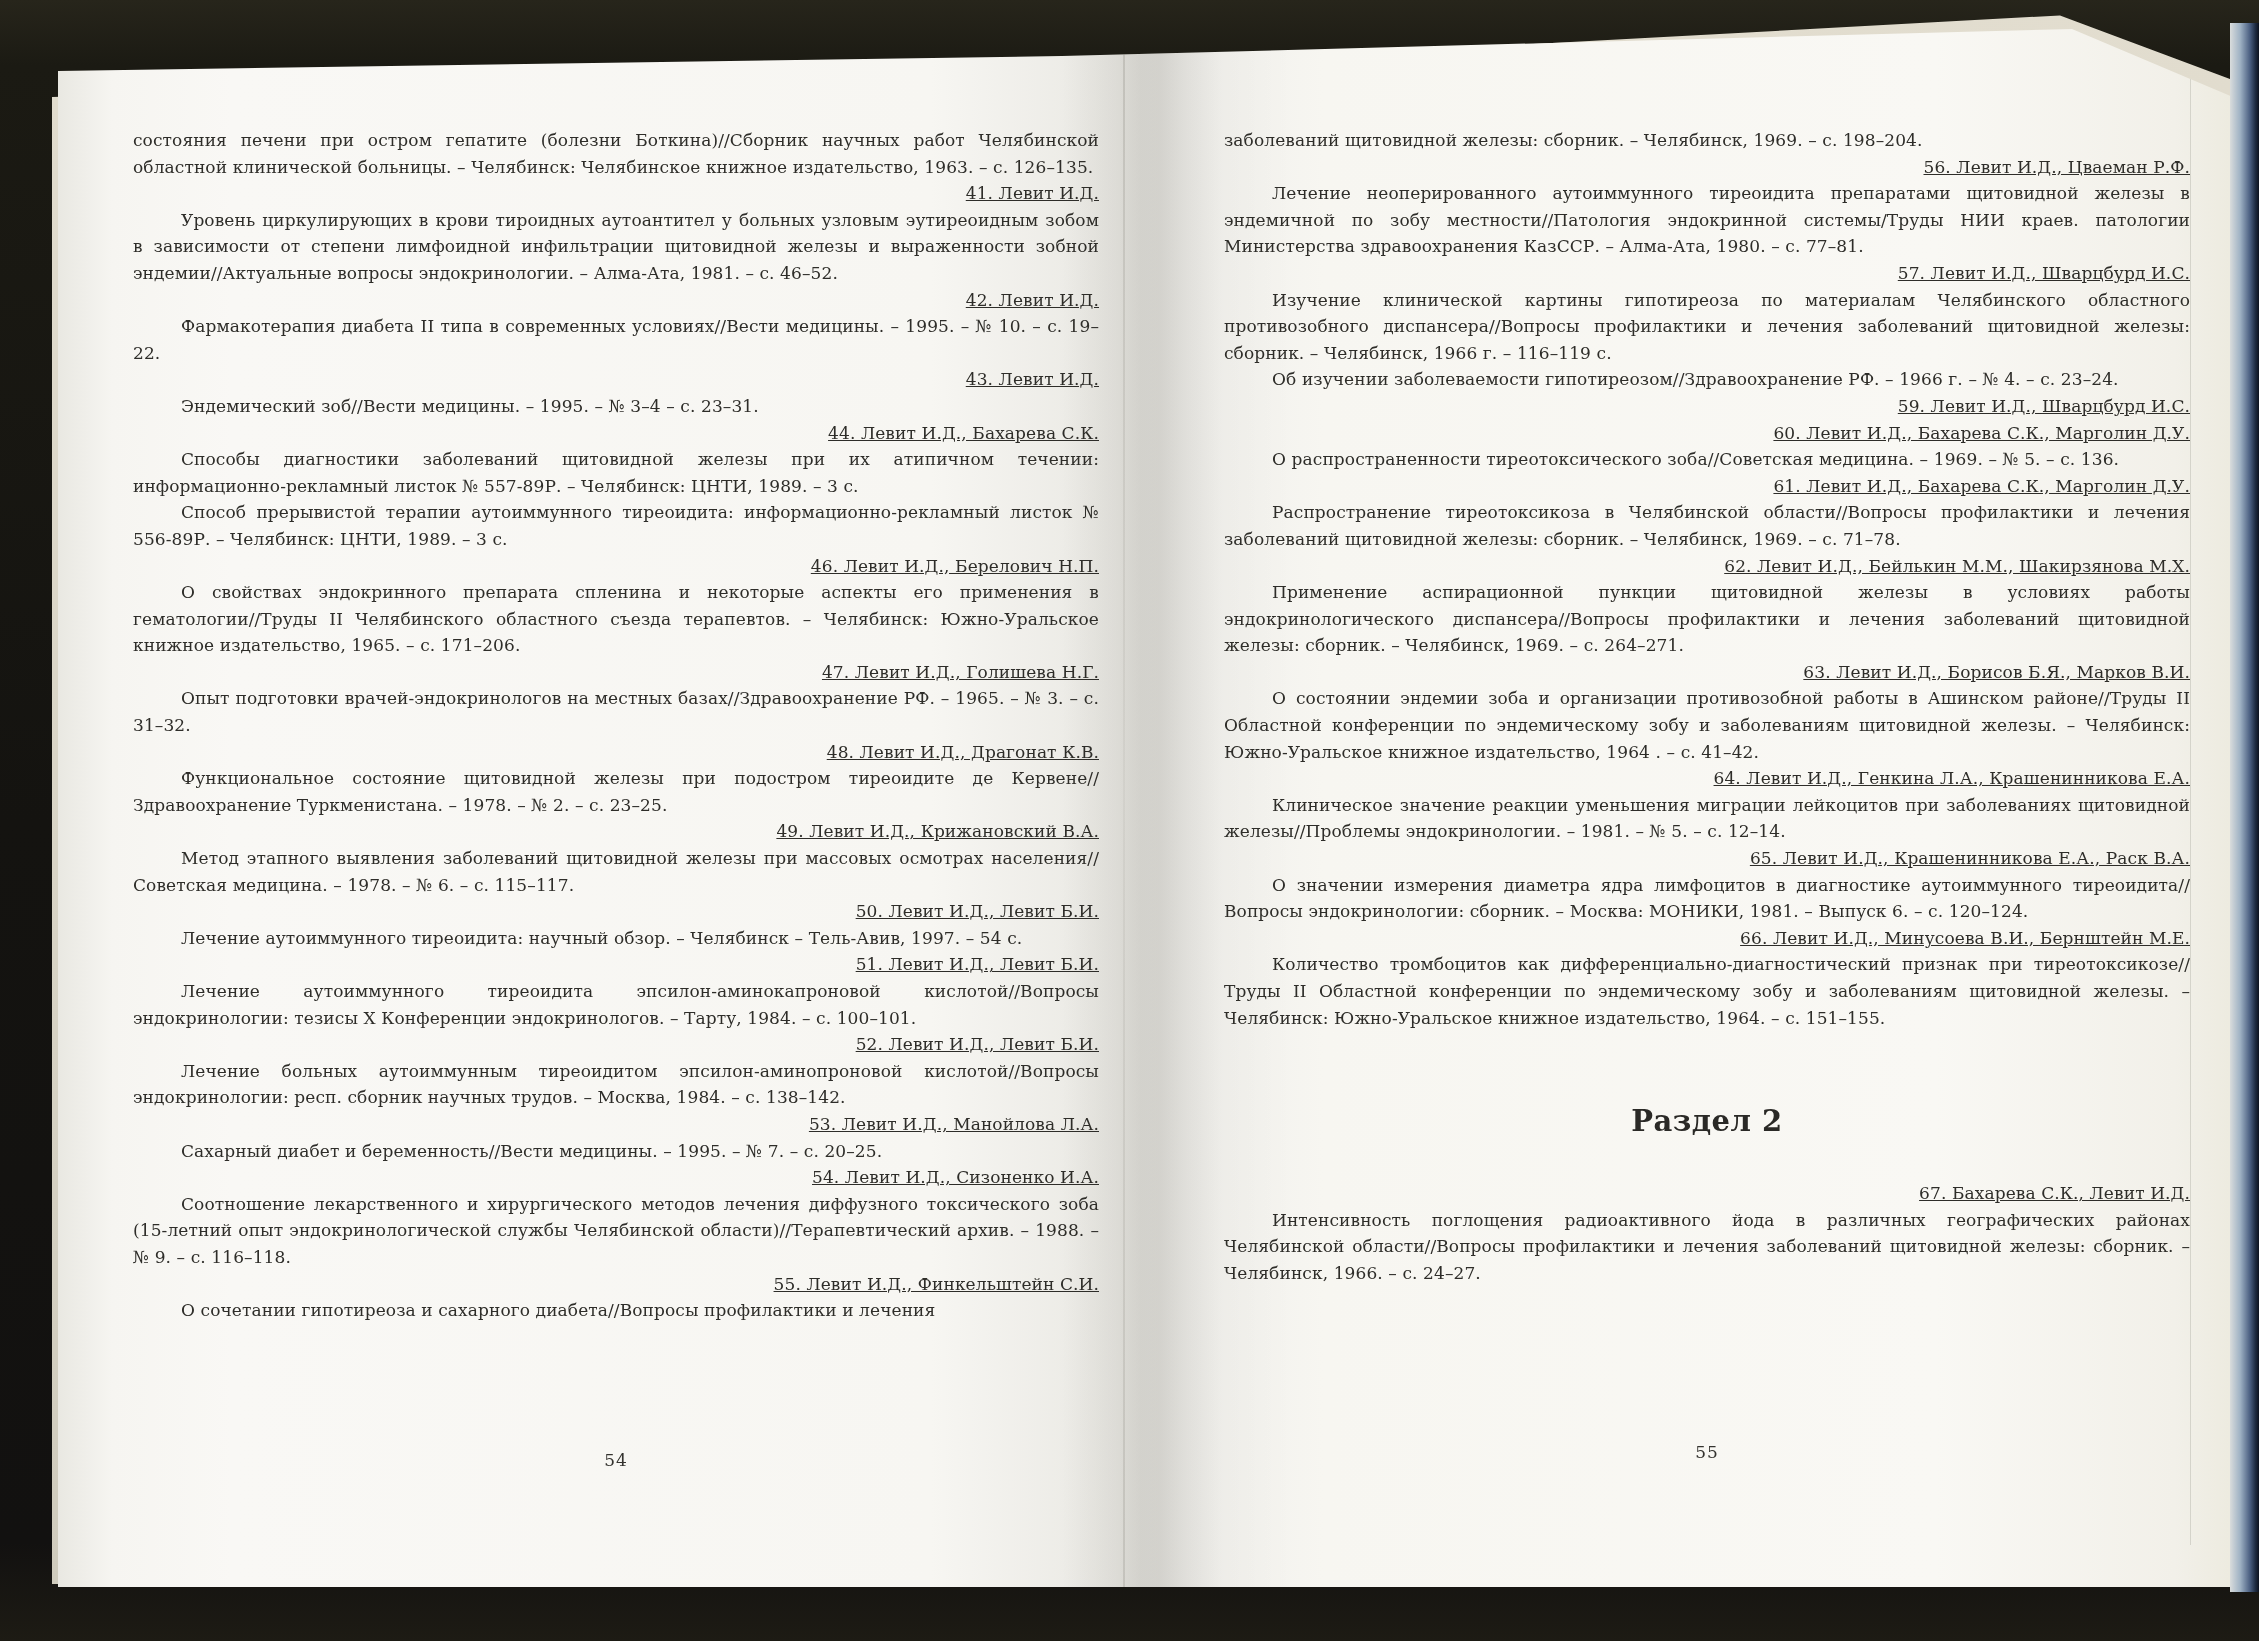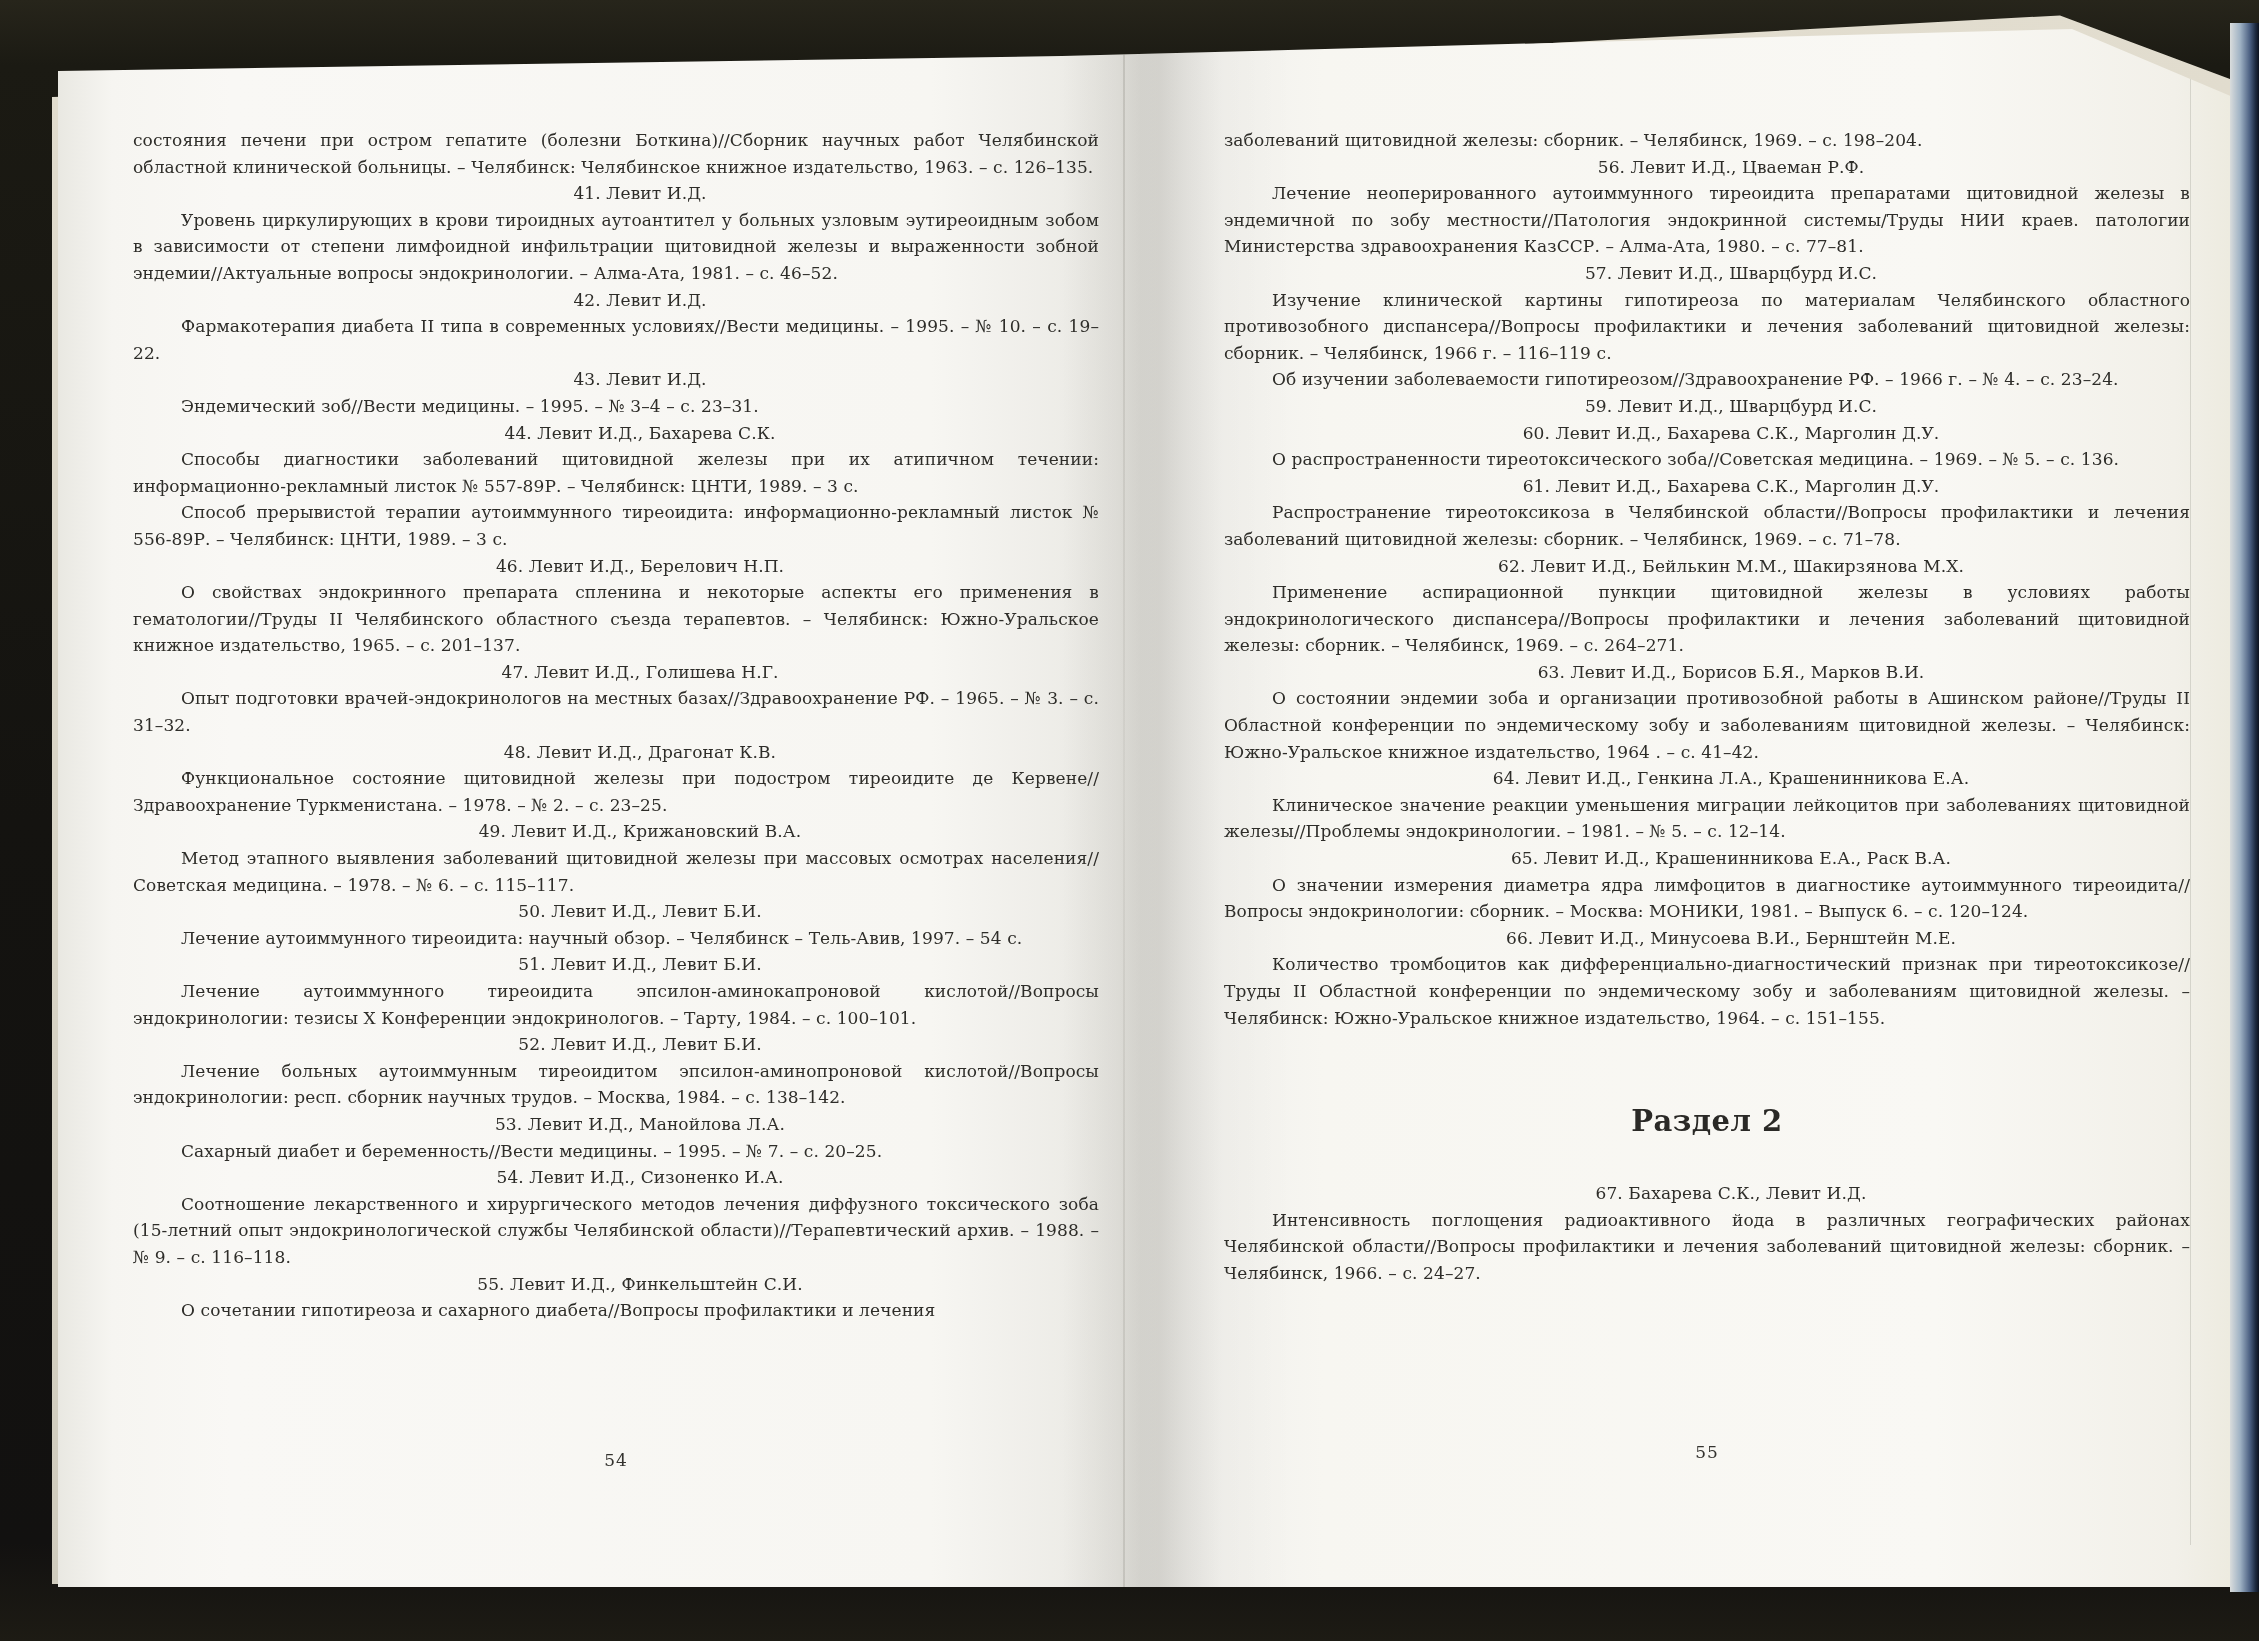--- a/index.html
+++ b/index.html
@@ -64,21 +64,21 @@
   .text-col.right{left:1166px;}
 
   .text-col p{
     margin:0;
     font-size:17px;line-height:26.6px;
     color:#2e2d29;
     text-align:justify;
     text-indent:48px;
     letter-spacing:0.1px;
   }
-  .text-col p.head{text-align:center;}
+  .text-col p.head{text-align:right;text-decoration:underline;}
   .text-col p.noindent{text-indent:0;}
   .heading{
     font-size:29px;font-weight:bold;color:#2a2926;
     text-align:center;margin:73px 0 42px 0;letter-spacing:0.5px;
   }
   .page-num{
     position:absolute;width:966px;text-align:center;
     font-size:17px;color:#34332f;letter-spacing:1px;
   }
   .page-num.left{left:75px;top:1450px;}
@@ -101,21 +101,21 @@
         <p class="head">41. Левит И.Д.</p>
         <p class="body">Уровень циркулирующих в крови тироидных аутоантител у больных узловым эутиреоидным зобом в зависимости от степени лимфоидной инфильтрации щитовидной железы и выраженности зобной эндемии//Актуальные вопросы эндокринологии. – Алма-Ата, 1981. – с. 46–52.</p>
         <p class="head">42. Левит И.Д.</p>
         <p class="body">Фармакотерапия диабета II типа в современных условиях//Вести медицины. – 1995. – № 10. – с. 19–22.</p>
         <p class="head">43. Левит И.Д.</p>
         <p class="body">Эндемический зоб//Вести медицины. – 1995. – № 3–4 – с. 23–31.</p>
         <p class="head">44. Левит И.Д., Бахарева С.К.</p>
         <p class="body">Способы диагностики заболеваний щитовидной железы при их атипичном течении: информационно-рекламный листок № 557-89Р. – Челябинск: ЦНТИ, 1989. – 3 с.</p>
         <p class="body">Способ прерывистой терапии аутоиммунного тиреоидита: информационно-рекламный листок № 556-89Р. – Челябинск: ЦНТИ, 1989. – 3 с.</p>
         <p class="head">46. Левит И.Д., Берелович Н.П.</p>
-        <p class="body">О свойствах эндокринного препарата спленина и некоторые аспекты его применения в гематологии//Труды II Челябинского областного съезда терапевтов. – Челябинск: Южно-Уральское книжное издательство, 1965. – с. 201–137.</p>
+        <p class="body">О свойствах эндокринного препарата спленина и некоторые аспекты его применения в гематологии//Труды II Челябинского областного съезда терапевтов. – Челябинск: Южно-Уральское книжное издательство, 1965. – с. 171–206.</p>
         <p class="head">47. Левит И.Д., Голишева Н.Г.</p>
         <p class="body">Опыт подготовки врачей-эндокринологов на местных базах//Здравоохранение РФ. – 1965. – № 3. – с. 31–32.</p>
         <p class="head">48. Левит И.Д., Драгонат К.В.</p>
         <p class="body">Функциональное состояние щитовидной железы при подостром тиреоидите де Кервене//Здравоохранение Туркменистана. – 1978. – № 2. – с. 23–25.</p>
         <p class="head">49. Левит И.Д., Крижановский В.А.</p>
         <p class="body">Метод этапного выявления заболеваний щитовидной железы при массовых осмотрах населения//Советская медицина. – 1978. – № 6. – с. 115–117.</p>
         <p class="head">50. Левит И.Д., Левит Б.И.</p>
         <p class="body">Лечение аутоиммунного тиреоидита: научный обзор. – Челябинск – Тель-Авив, 1997. – 54 с.</p>
         <p class="head">51. Левит И.Д., Левит Б.И.</p>
         <p class="body">Лечение аутоиммунного тиреоидита эпсилон-аминокапроновой кислотой//Вопросы эндокринологии: тезисы X Конференции эндокринологов. – Тарту, 1984. – с. 100–101.</p>

